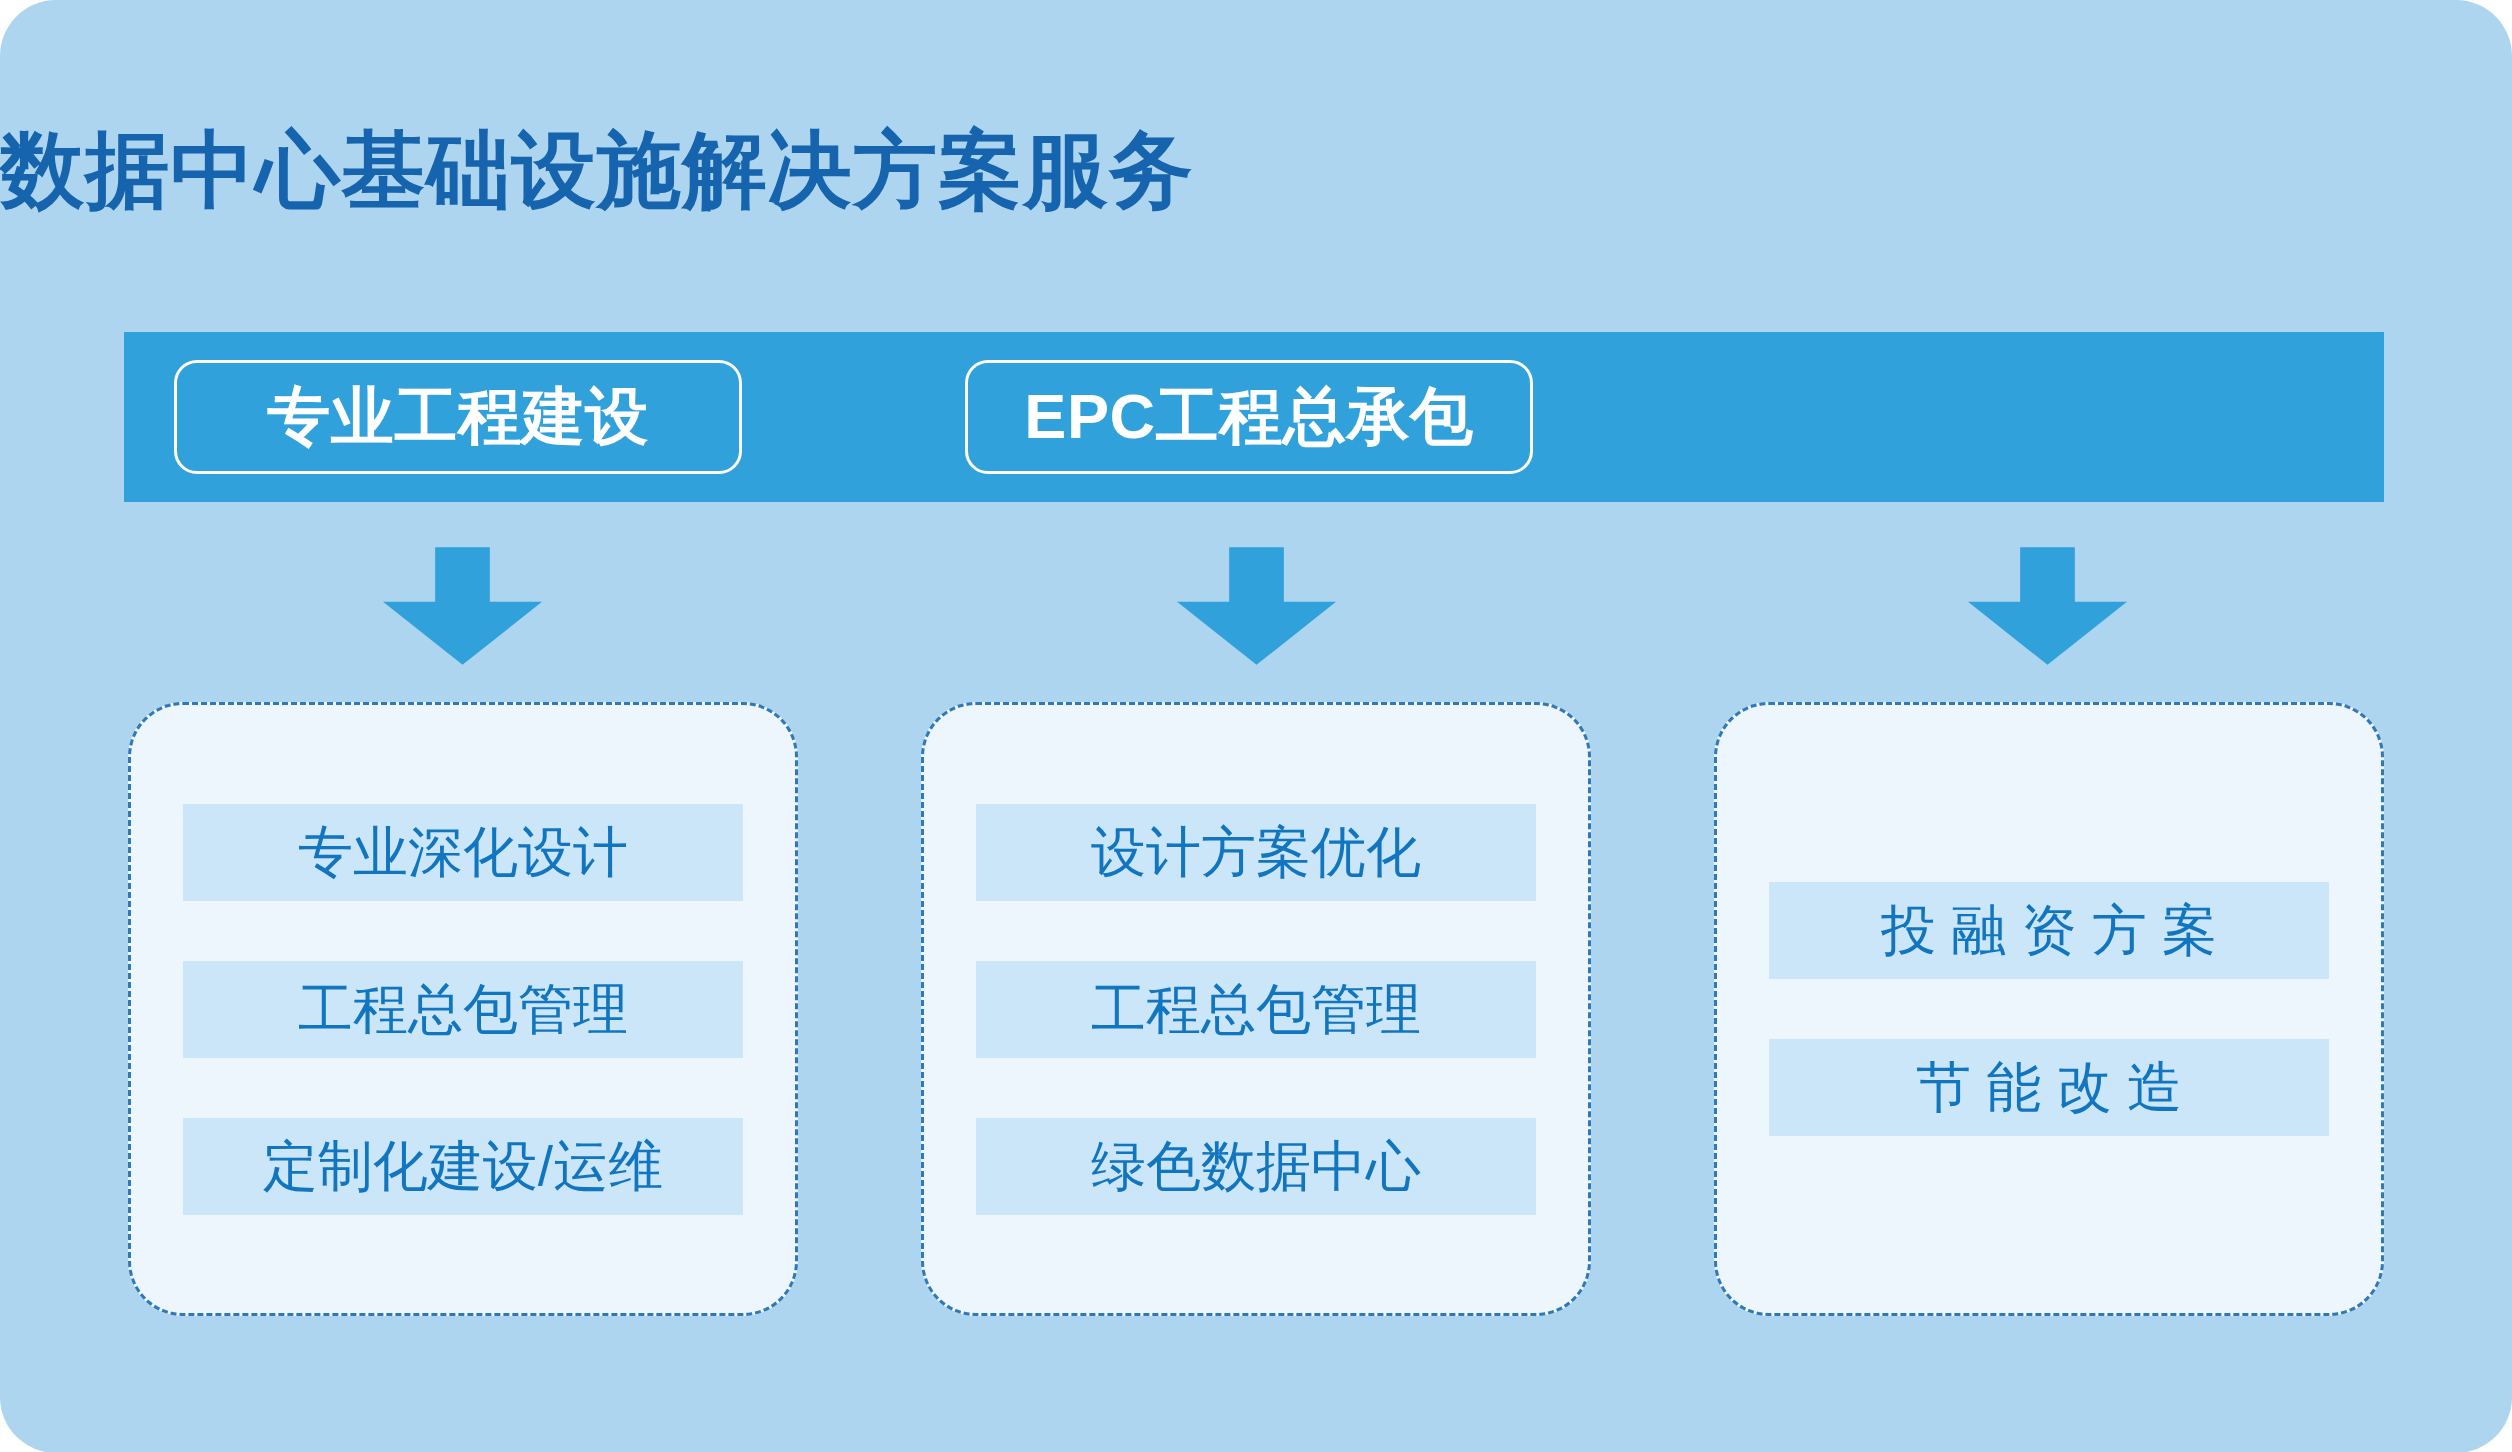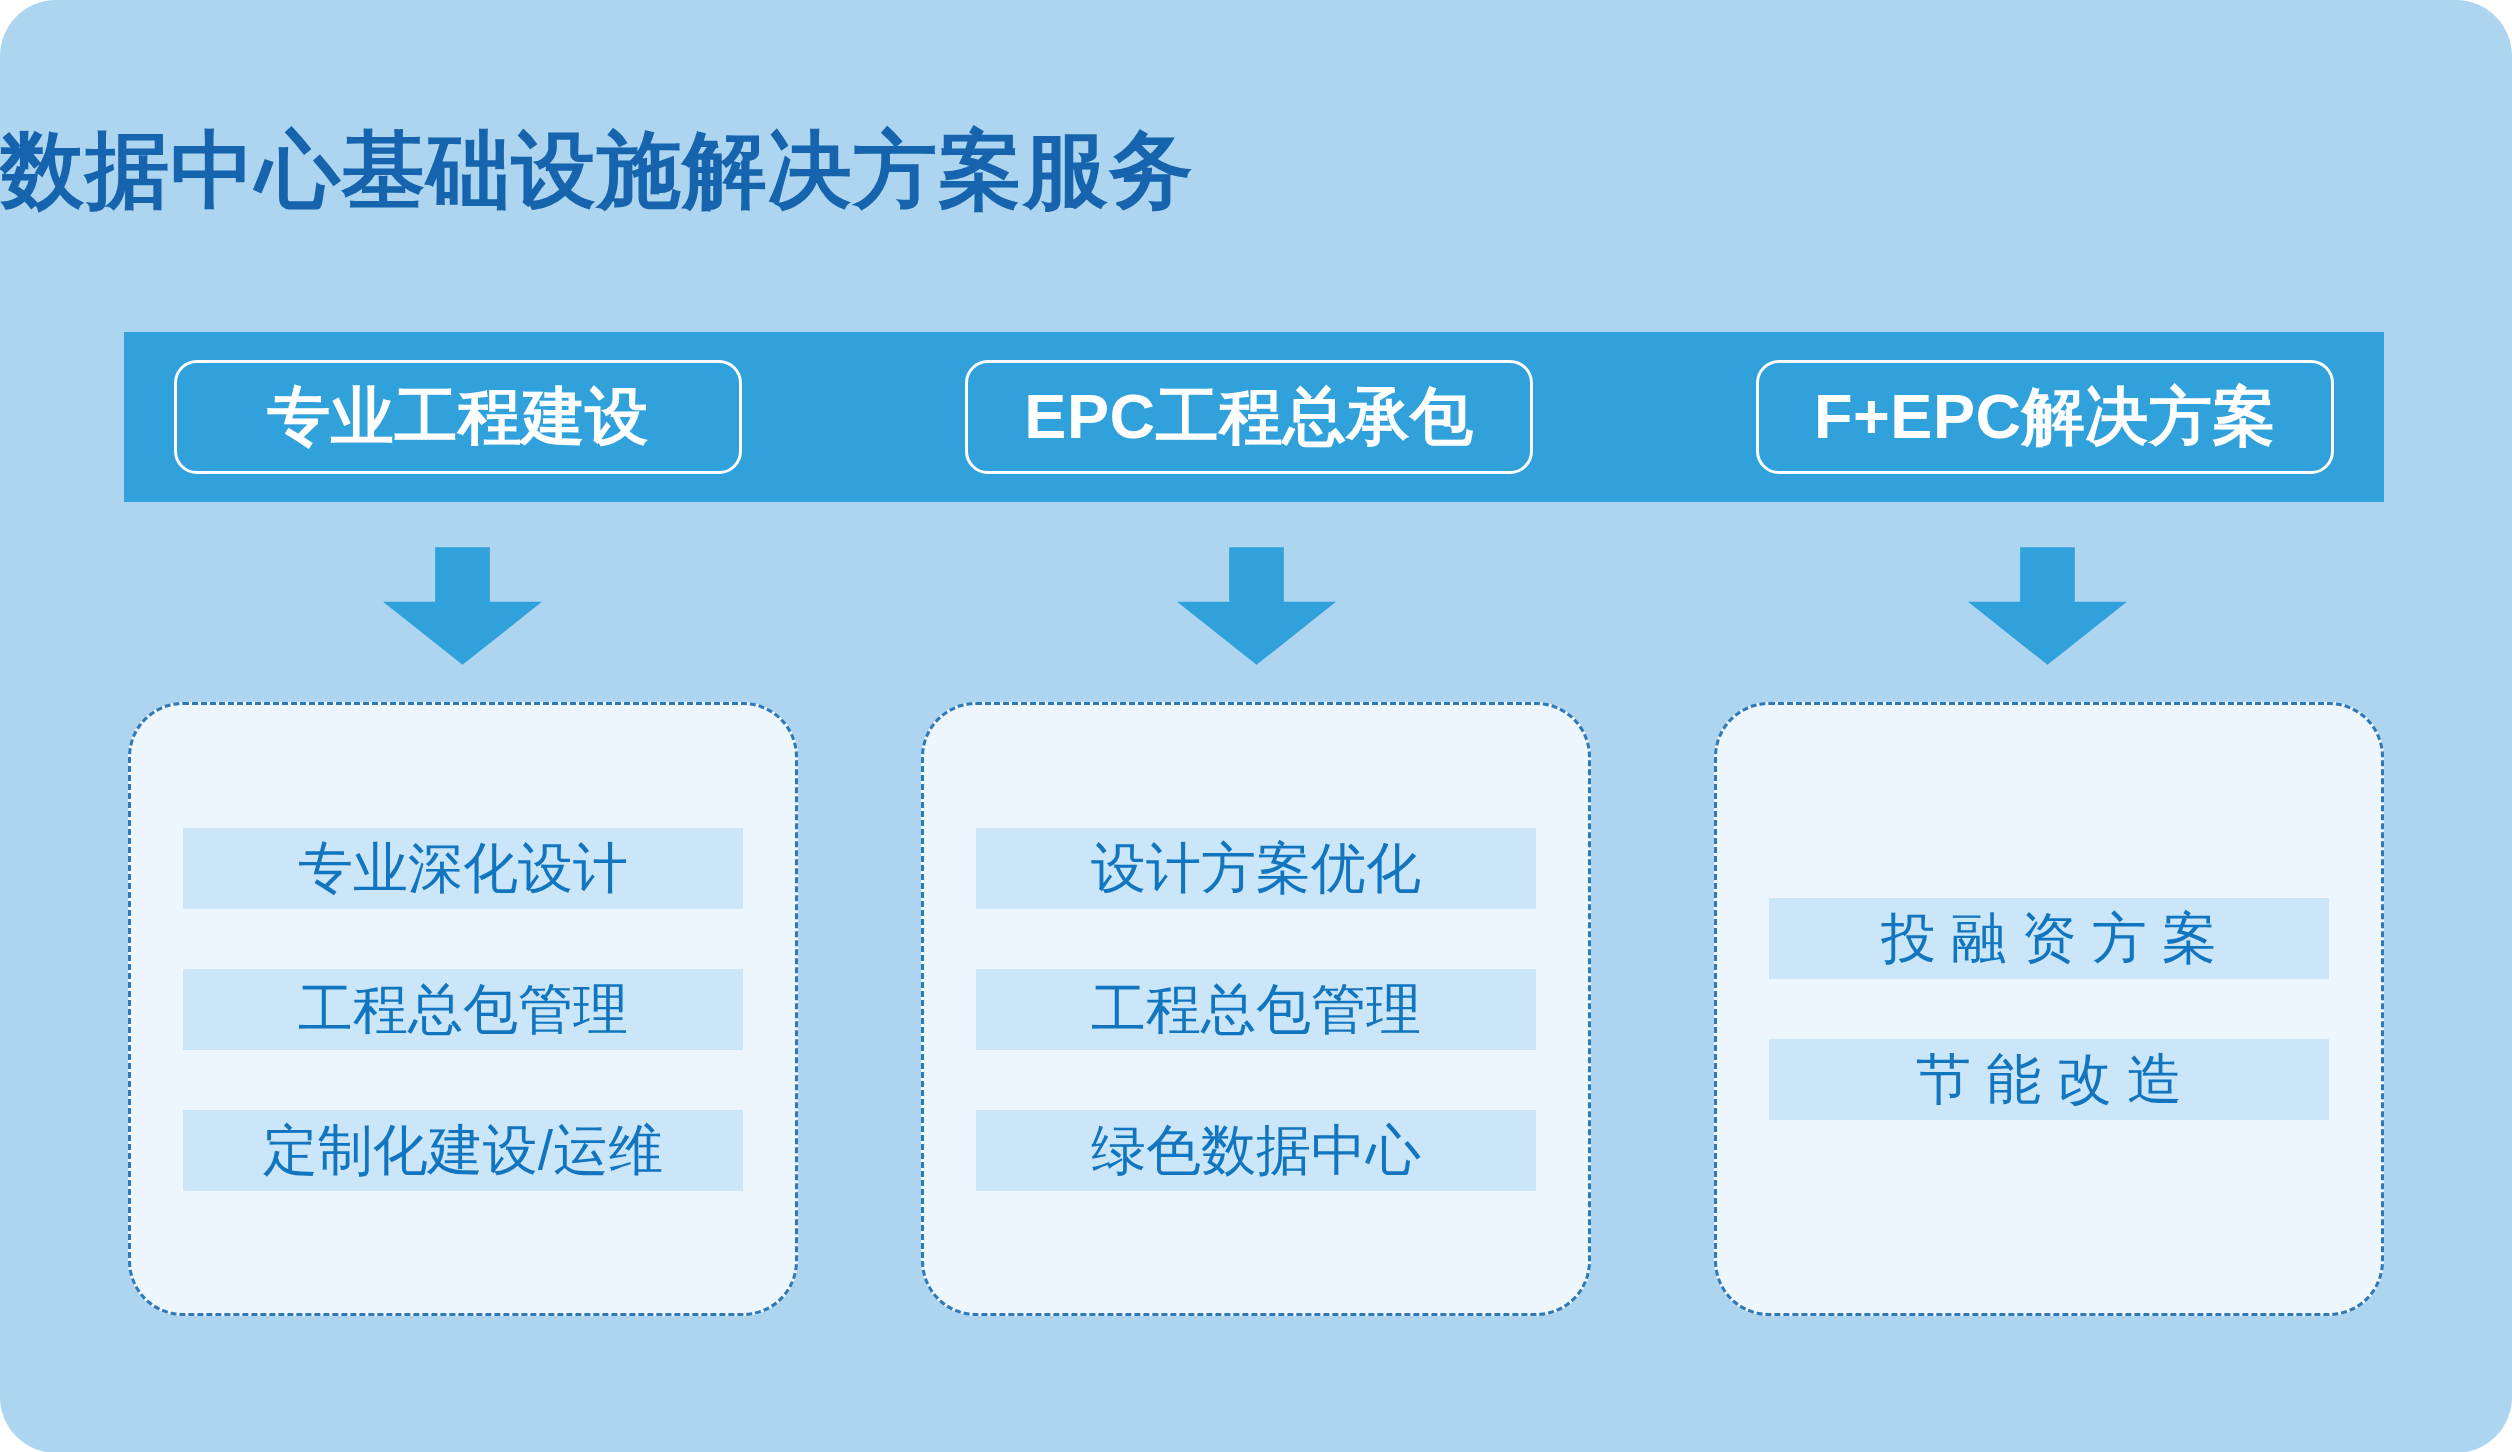--- a/index.html
+++ b/index.html
@@ -96,21 +96,21 @@
     border-radius:55px;
     box-sizing:border-box;
     display:flex;
     flex-direction:column;
     justify-content:center;
     align-items:center;
     padding:0 52px;
   }
   .item{
     width:100%;
-    height:81px;
+    height:97px;
     background:#cbe6f9;
     display:flex;
     align-items:center;
     justify-content:center;
     color:#1275bf;
     font-size:55px;
     line-height:1;
     white-space:nowrap;
   }
   .item + .item{margin-top:60px;}
@@ -120,21 +120,20 @@
 <body>
 
 <div class="page">
 
   <div class="title">数据中心基础设施解决方案服务</div>
 
   <div class="band">
     <div class="band-inner">
       <div class="pill pill-0">专业工程建设</div>
       <div class="pill pill-1">EPC工程总承包</div>
-      <div class="pill pill-2">F+EPC解决方案</div>
     </div>
   </div>
 
   <div class="arrow arrow-0">
     <svg viewBox="0 0 250 185" xmlns="http://www.w3.org/2000/svg" aria-hidden="true">
       <path d="M82 0 H168 V86 H250 L125 185 L0 86 H82 Z" fill="#31a1dc"></path>
     </svg>
   </div>
   <div class="arrow arrow-1">
     <svg viewBox="0 0 250 185" xmlns="http://www.w3.org/2000/svg" aria-hidden="true">

